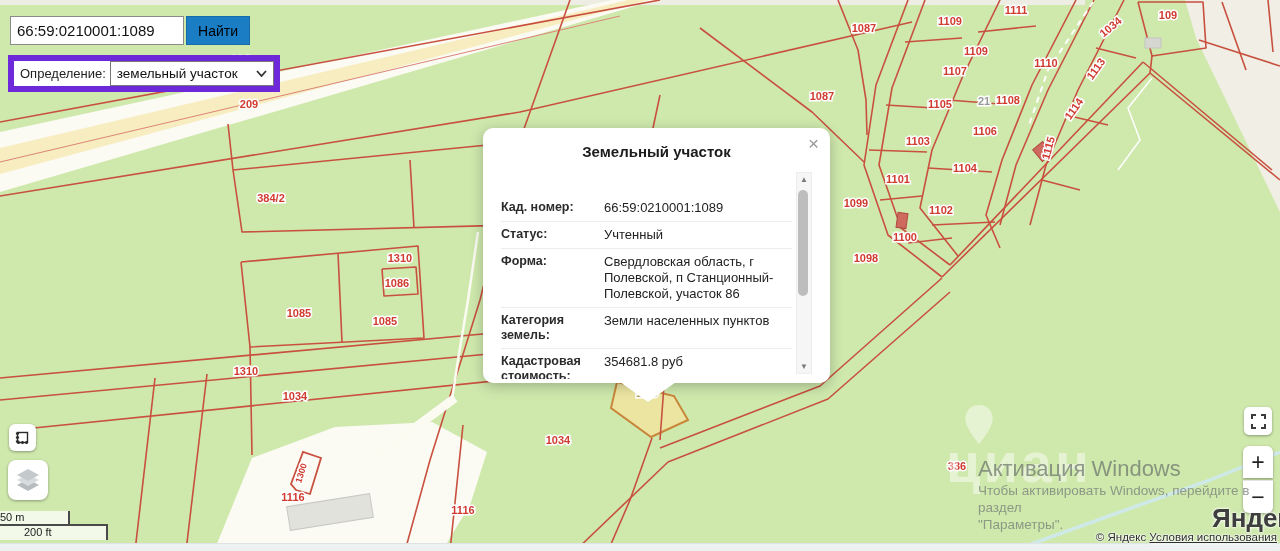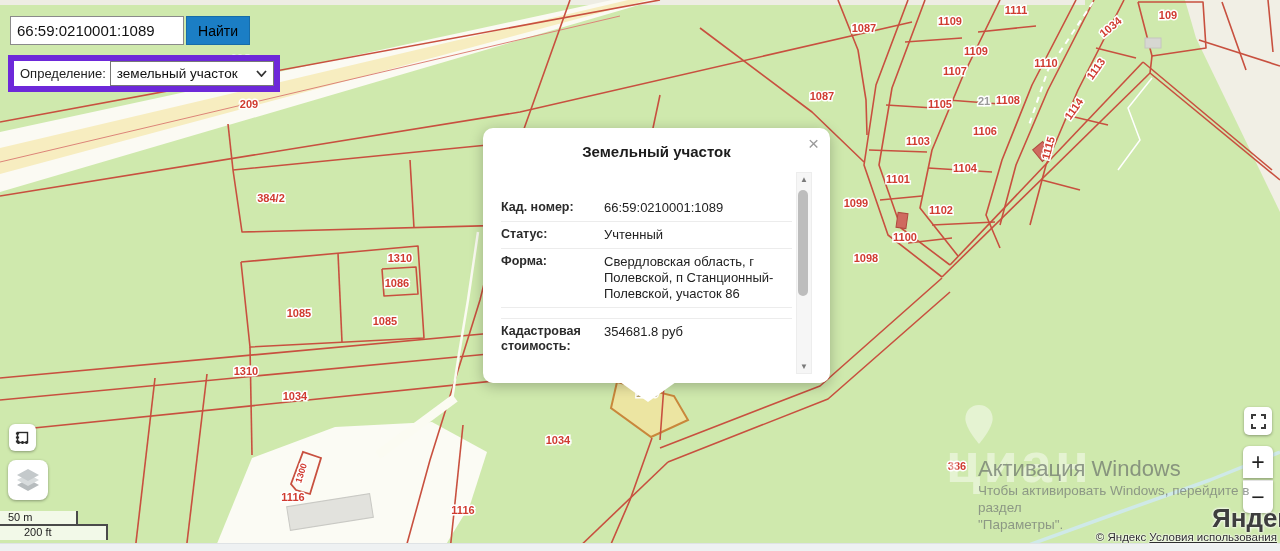--- a/index.html
+++ b/index.html
@@ -47,21 +47,21 @@
   .fullscreen-btn{left:1244px;top:407px;width:28px;height:28px;}
   .zoom-in-btn{left:1243px;top:446px;width:30px;height:32px;font-size:23px;color:#222;border-radius:6px 6px 0 0;}
   .zoom-out-btn{left:1243px;top:480px;width:30px;height:32px;font-size:23px;color:#222;border-radius:0 0 6px 6px;border-top:1px solid #e3e3e3;}
 
   
   .measure-btn{left:9px;top:424px;width:27px;height:27px;border-radius:6px;}
   .layers-btn{left:8px;top:460px;width:40px;height:40px;border-radius:8px;}
 
   
   .scale-m{left:0;top:511px;width:68px;height:13px;background:rgba(255,255,255,.72);
-      border-right:2px solid #4a4a4a;font-size:11px;color:#222;padding-left:8px;line-height:13px;z-index:15;}
+      border-right:2px solid #4a4a4a;font-size:11px;color:#222;line-height:13px;z-index:15;}
   .scale-ft{left:0;top:524px;width:82px;height:14px;background:rgba(255,255,255,.72);
       border-right:2px solid #4a4a4a;border-top:2px solid #4a4a4a;font-size:11px;color:#222;
       padding-left:24px;line-height:13px;z-index:15;}
 
   
   .cian{left:946px;top:430px;font-size:56px;font-weight:bold;color:rgba(255,255,255,.45);
       letter-spacing:3px;z-index:5;}
   .cian-pin{left:963px;top:404px;z-index:5;}
   .activation{left:978px;top:456px;z-index:6;}
   .activation-title{font-size:22px;color:rgba(108,116,108,.72);}
@@ -211,20 +211,22 @@
       </div>
       <div class="prow">
         <div class="plabel">Статус:</div>
         <div class="pvalue">Учтенный</div>
       </div>
       <div class="prow">
         <div class="plabel">Форма:</div>
         <div class="pvalue">Свердловская область, г Полевской, п Станционный-Полевской, участок 86</div>
       </div>
       <div class="prow">
+        <div class="plabel">Категория земель:</div>
+        <div class="pvalue">Земли населенных пунктов</div>
       </div>
       <div class="prow">
         <div class="plabel">Кадастровая стоимость:</div>
         <div class="pvalue">354681.8 руб</div>
       </div>
     </div>
   <div class="pscroll">
     <div class="sarrow" style="top:2px">▲</div>
     <div class="sthumb"></div>
     <div class="sarrow" style="bottom:2px">▼</div>

